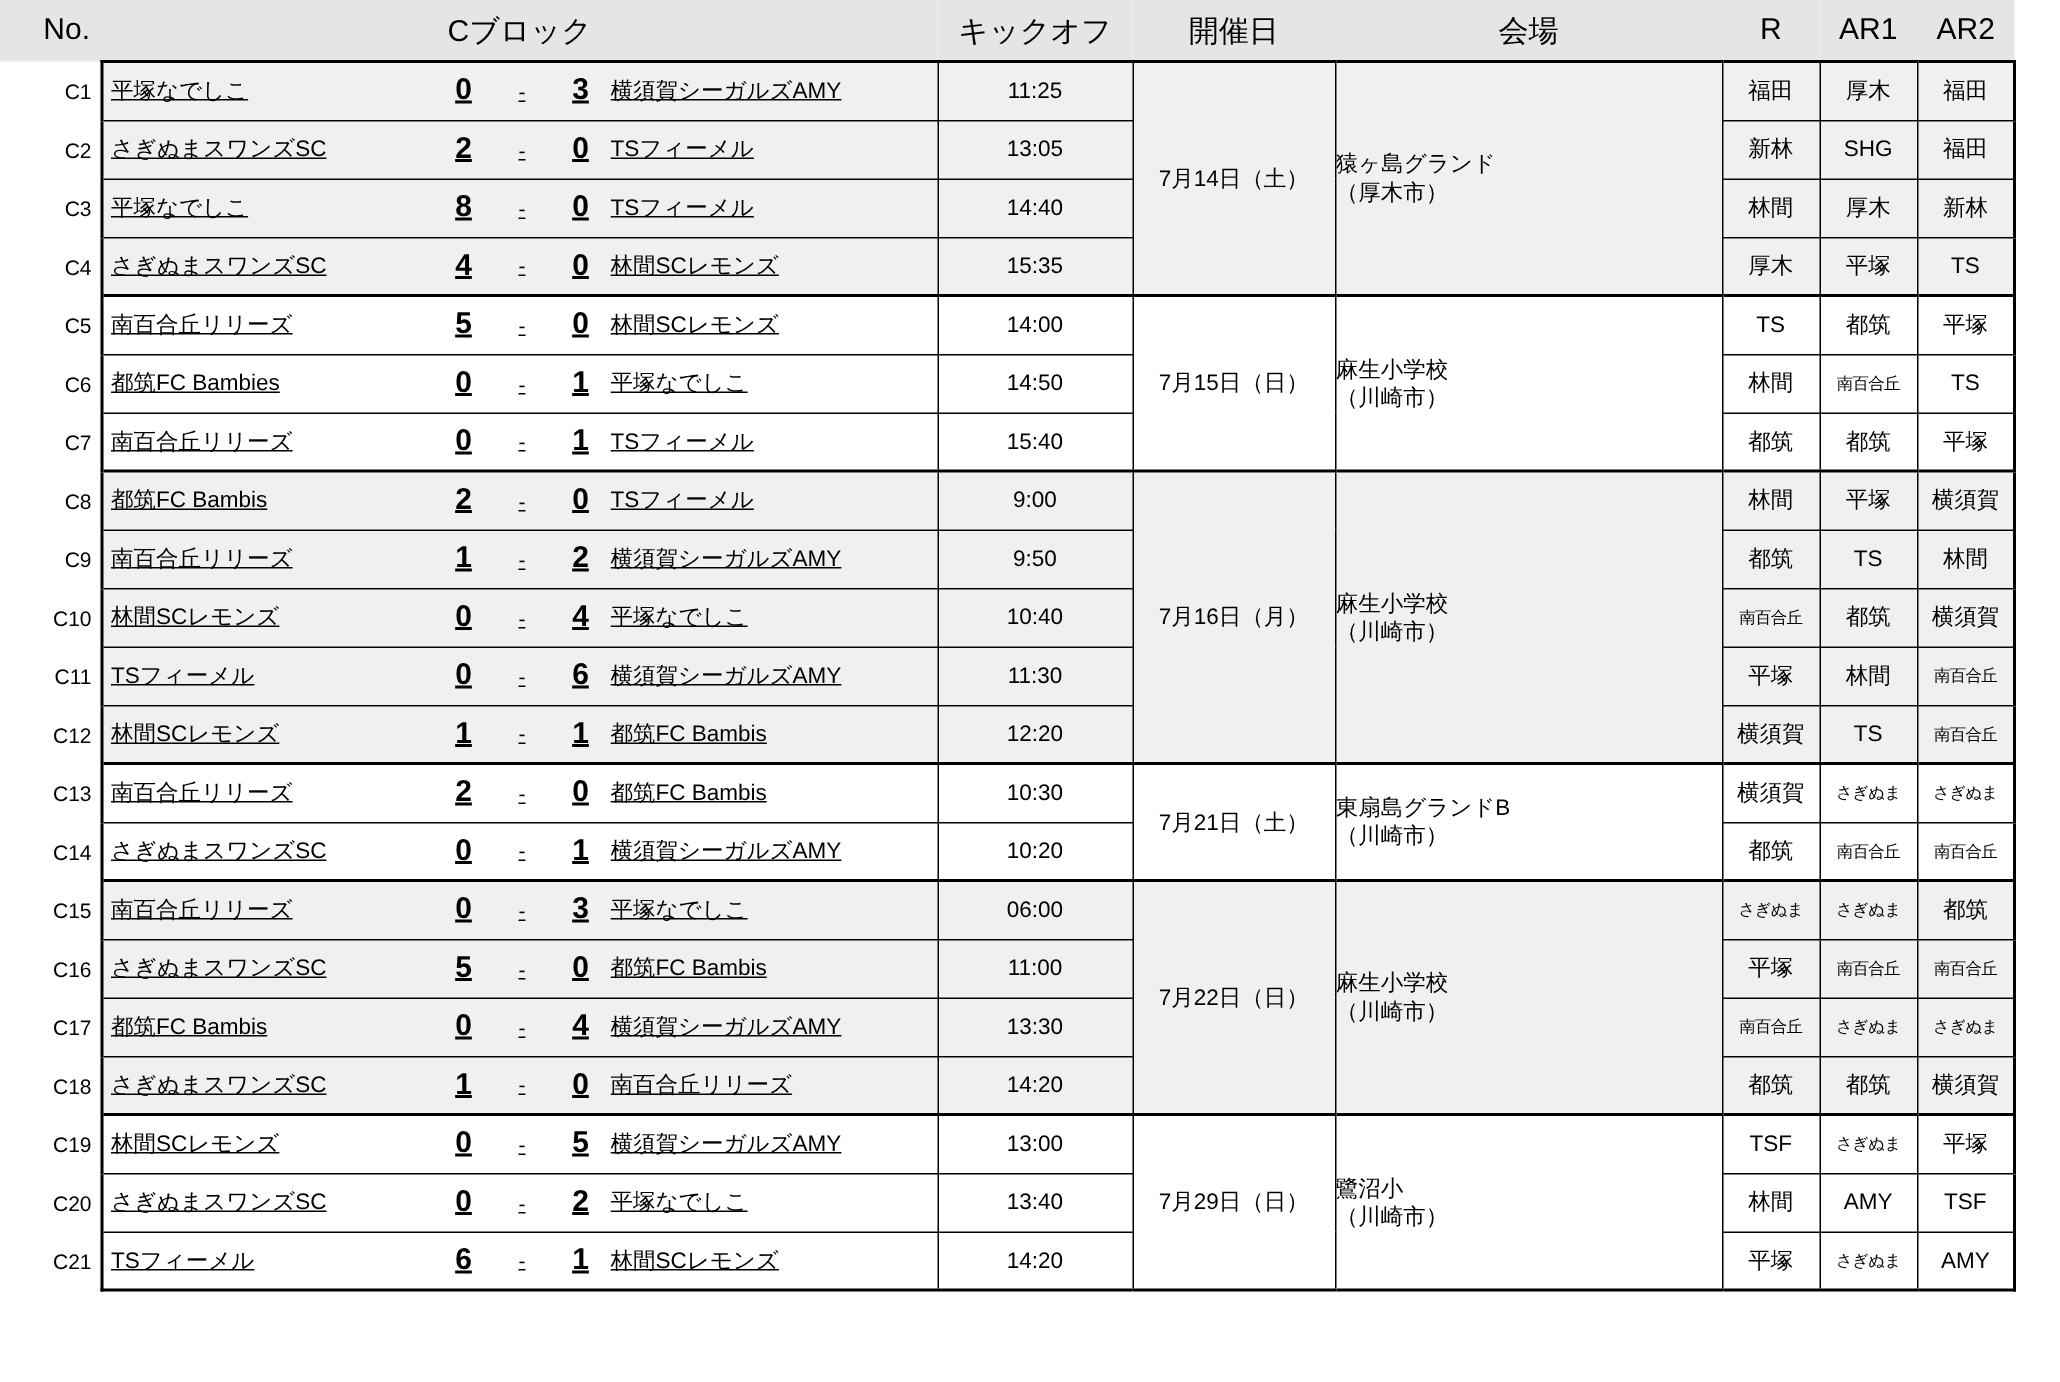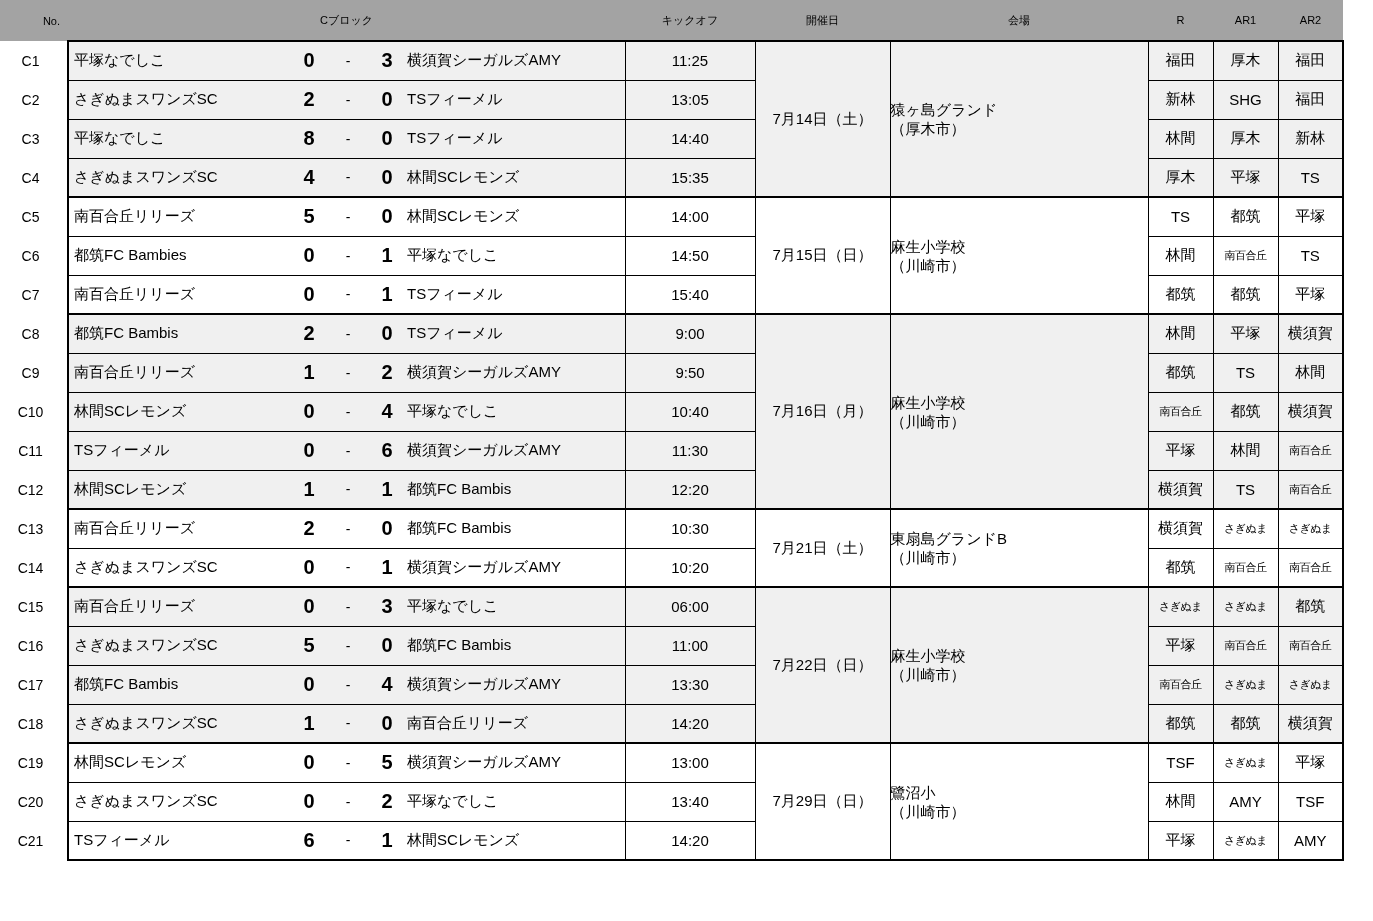--- a/index.html
+++ b/index.html
@@ -23,60 +23,60 @@
   col.c-date   { width: 135px; }
   col.c-venue  { width: 258px; }
   col.c-r      { width: 65px; }
   col.c-ar1    { width: 65px; }
   col.c-ar2    { width: 65px; }
 
   thead th {
     border: none;
     font-weight: normal;
     height: 40px;
-    font-size: 11px;
+    font-size: 20px;
     text-align: center;
     padding: 0;
     white-space: nowrap;
-    background: #a3a3a3;
+    background: #e5e5e5;
   }
   thead th.no-h { text-align: right; padding-right: 8px; }
 
   tbody td {
     border: 1px solid #000;
     height: 39px;
     padding: 0;
     font-size: 15px;
     white-space: nowrap;
     overflow: hidden;
     vertical-align: middle;
     background: #fff;
     box-sizing: border-box;
   }
   tbody td.c { text-align: center; }
 
   
   tbody td.no-cell {
     border: none;
     background: #fff !important;
-    text-align: center;
+    text-align: right;
     padding-right: 6px;
     font-size: 14px;
   }
 
   
   td.block-cell { border-left: 2px solid #000; }
   td.ar2-cell   { border-right: 2px solid #000; }
   tr.group-start td:not(.no-cell) { border-top-width: 2px; }
   td.bottom { border-bottom-width: 2px; margin-top: 16px; }
 
   tr.shaded td:not(.no-cell) { background: #f0f0f0; }
 
   
-  .match { display: flex; align-items: center; height: 100%; width: 100%; }
+  .match { display: flex; align-items: center; height: 100%; width: 100%; text-decoration: underline; }
   .home  { width: 220px; padding-left: 5px; text-align: left; overflow: hidden; box-sizing: border-box; }
   .sc    { width: 40px; text-align: center; font-weight: bold; font-size: 20px; }
   .dash  { width: 38px; text-align: center; font-size: 14px; }
   .away  { flex: 1; padding-right: 5px; text-align: left; overflow: hidden; }
 
   .venue-cell div { line-height: 19px; font-size: 15px; text-align: left; }
   td.fit { font-size: 11px; letter-spacing: -0.5px; }
 </style>
 </head>
 <body>

